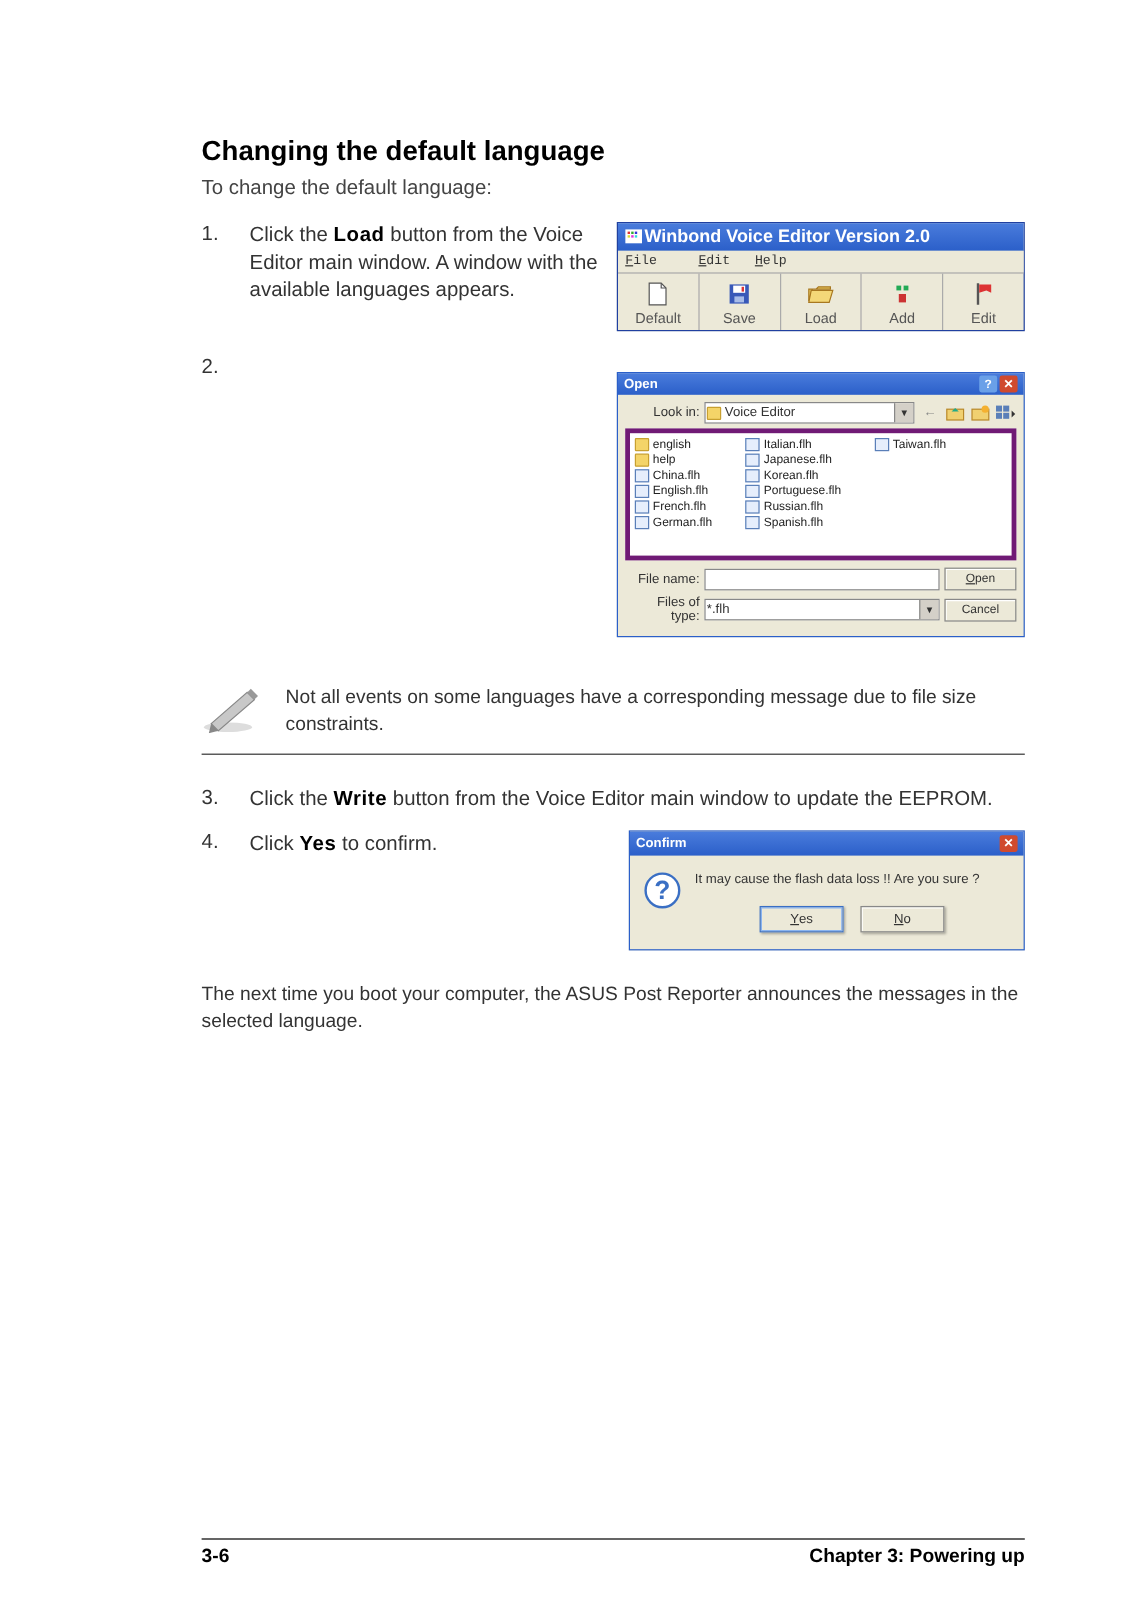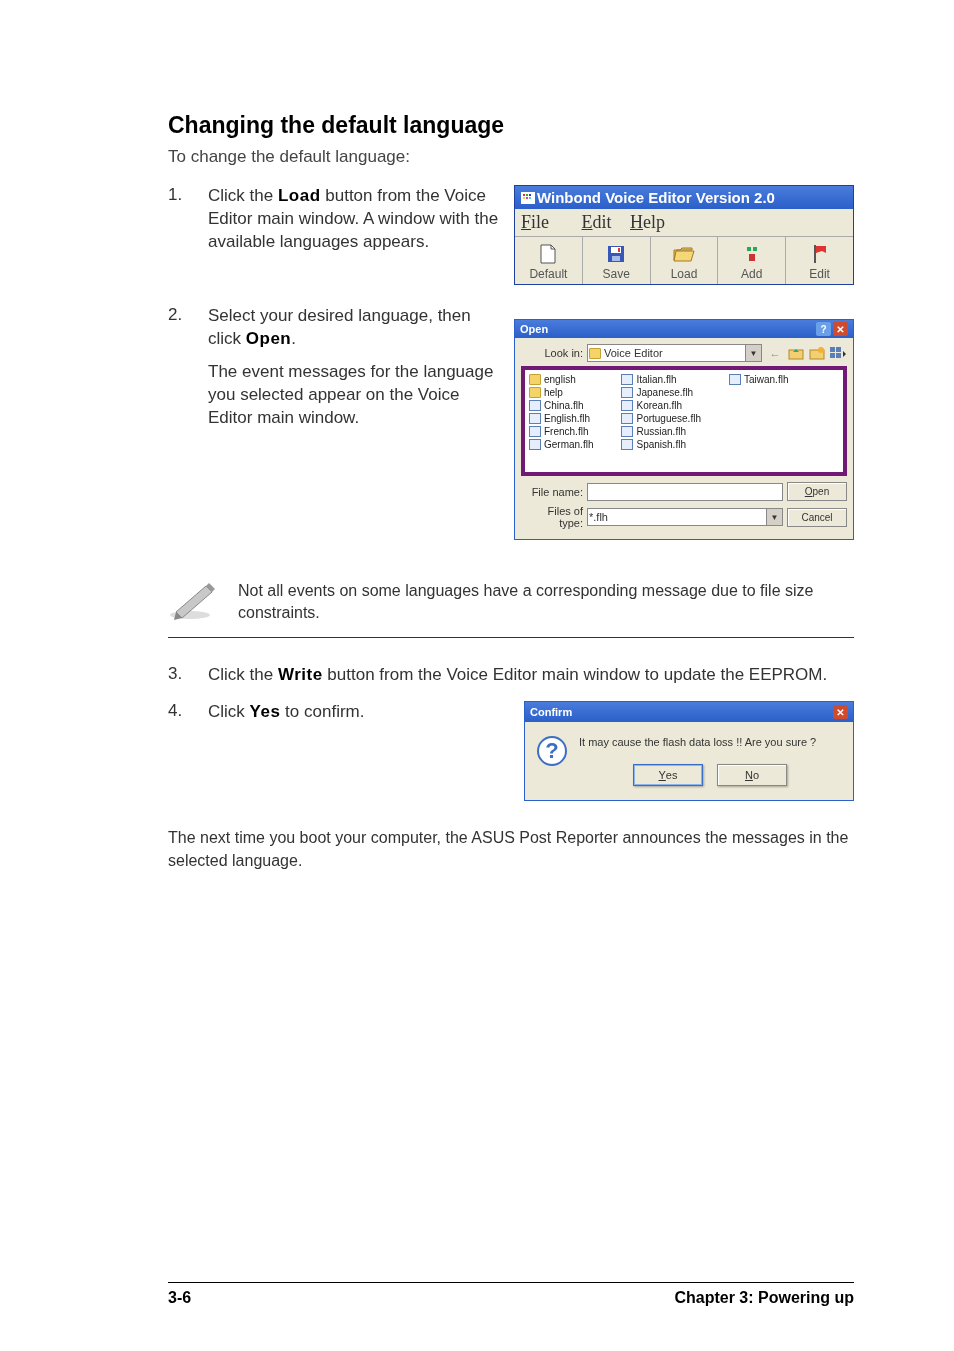--- a/index.html
+++ b/index.html
@@ -50,22 +50,22 @@
       background: linear-gradient(#4a7cdc, #2b5fc9);
       color: #fff;
       font-weight: bold;
       font-size: 15px;
       padding: 3px 6px;
       font-family: Tahoma, sans-serif;
     }
     .menubar {
       background: #ece9d8;
       padding: 3px 6px;
-      font-size: 18px;
-      font-family: Liberation Serif, serif;
+      font-size: 11px;
+      font-family: Liberation Mono, monospace;
     }
     .menubar span { margin-right: 14px; }
     .menubar u { text-decoration: underline; }
     .toolbar-row {
       display: flex;
       border-top: 1px solid #aaa;
     }
     .tb-btn {
       flex: 1;
       text-align: center;
@@ -266,24 +266,20 @@
           <span>Edit</span>
         </div>
       </div>
     </div>
   </div>
 </div>
 
 <div class="step-row">
   <div class="left-col" style="display:flex;">
     <div class="step-num">2.</div>
-    <div class="step-text">
-      <span>Select your desired language, then click </span><b>Open</b><span>.</span>
-      <p class="sub-para">The event messages for the language you selected appear on the Voice Editor main window.</p>
-    </div>
   </div>
   <div class="right-col">
     <div class="open-dialog">
       <div class="open-title">
         <span>Open</span>
         <span class="open-title-btns">
           <span class="title-sq help-sq">?</span>
           <span class="title-sq close-sq">✕</span>
         </span>
       </div>

